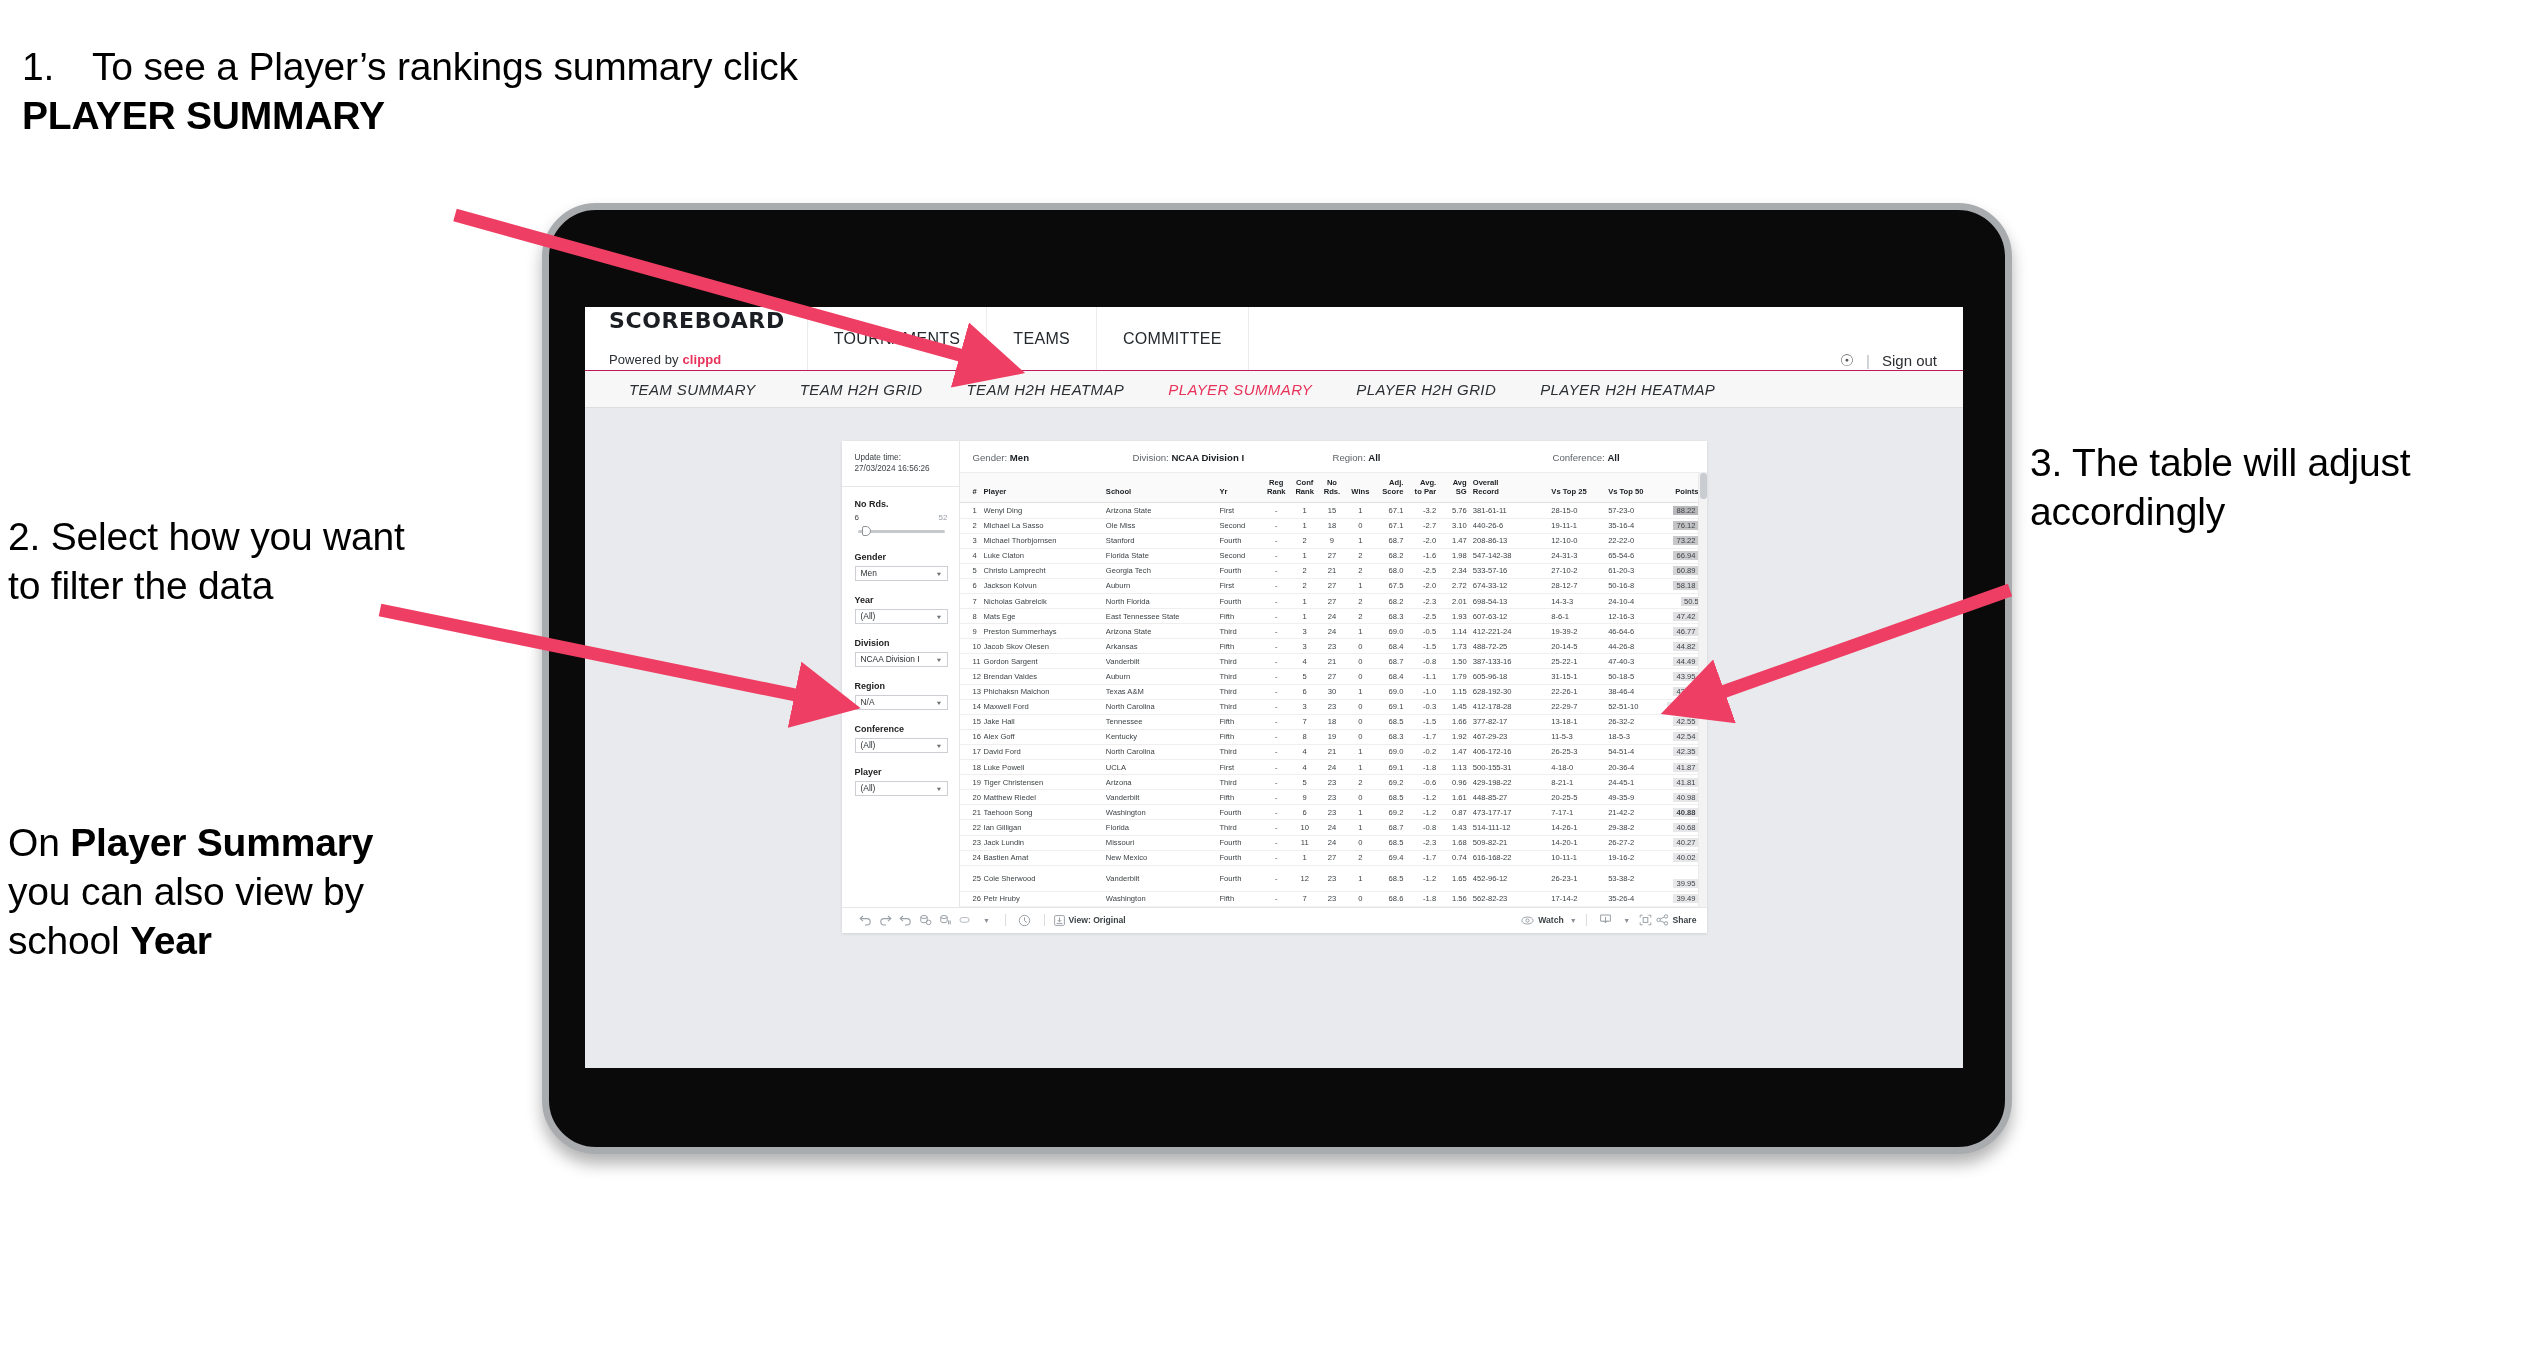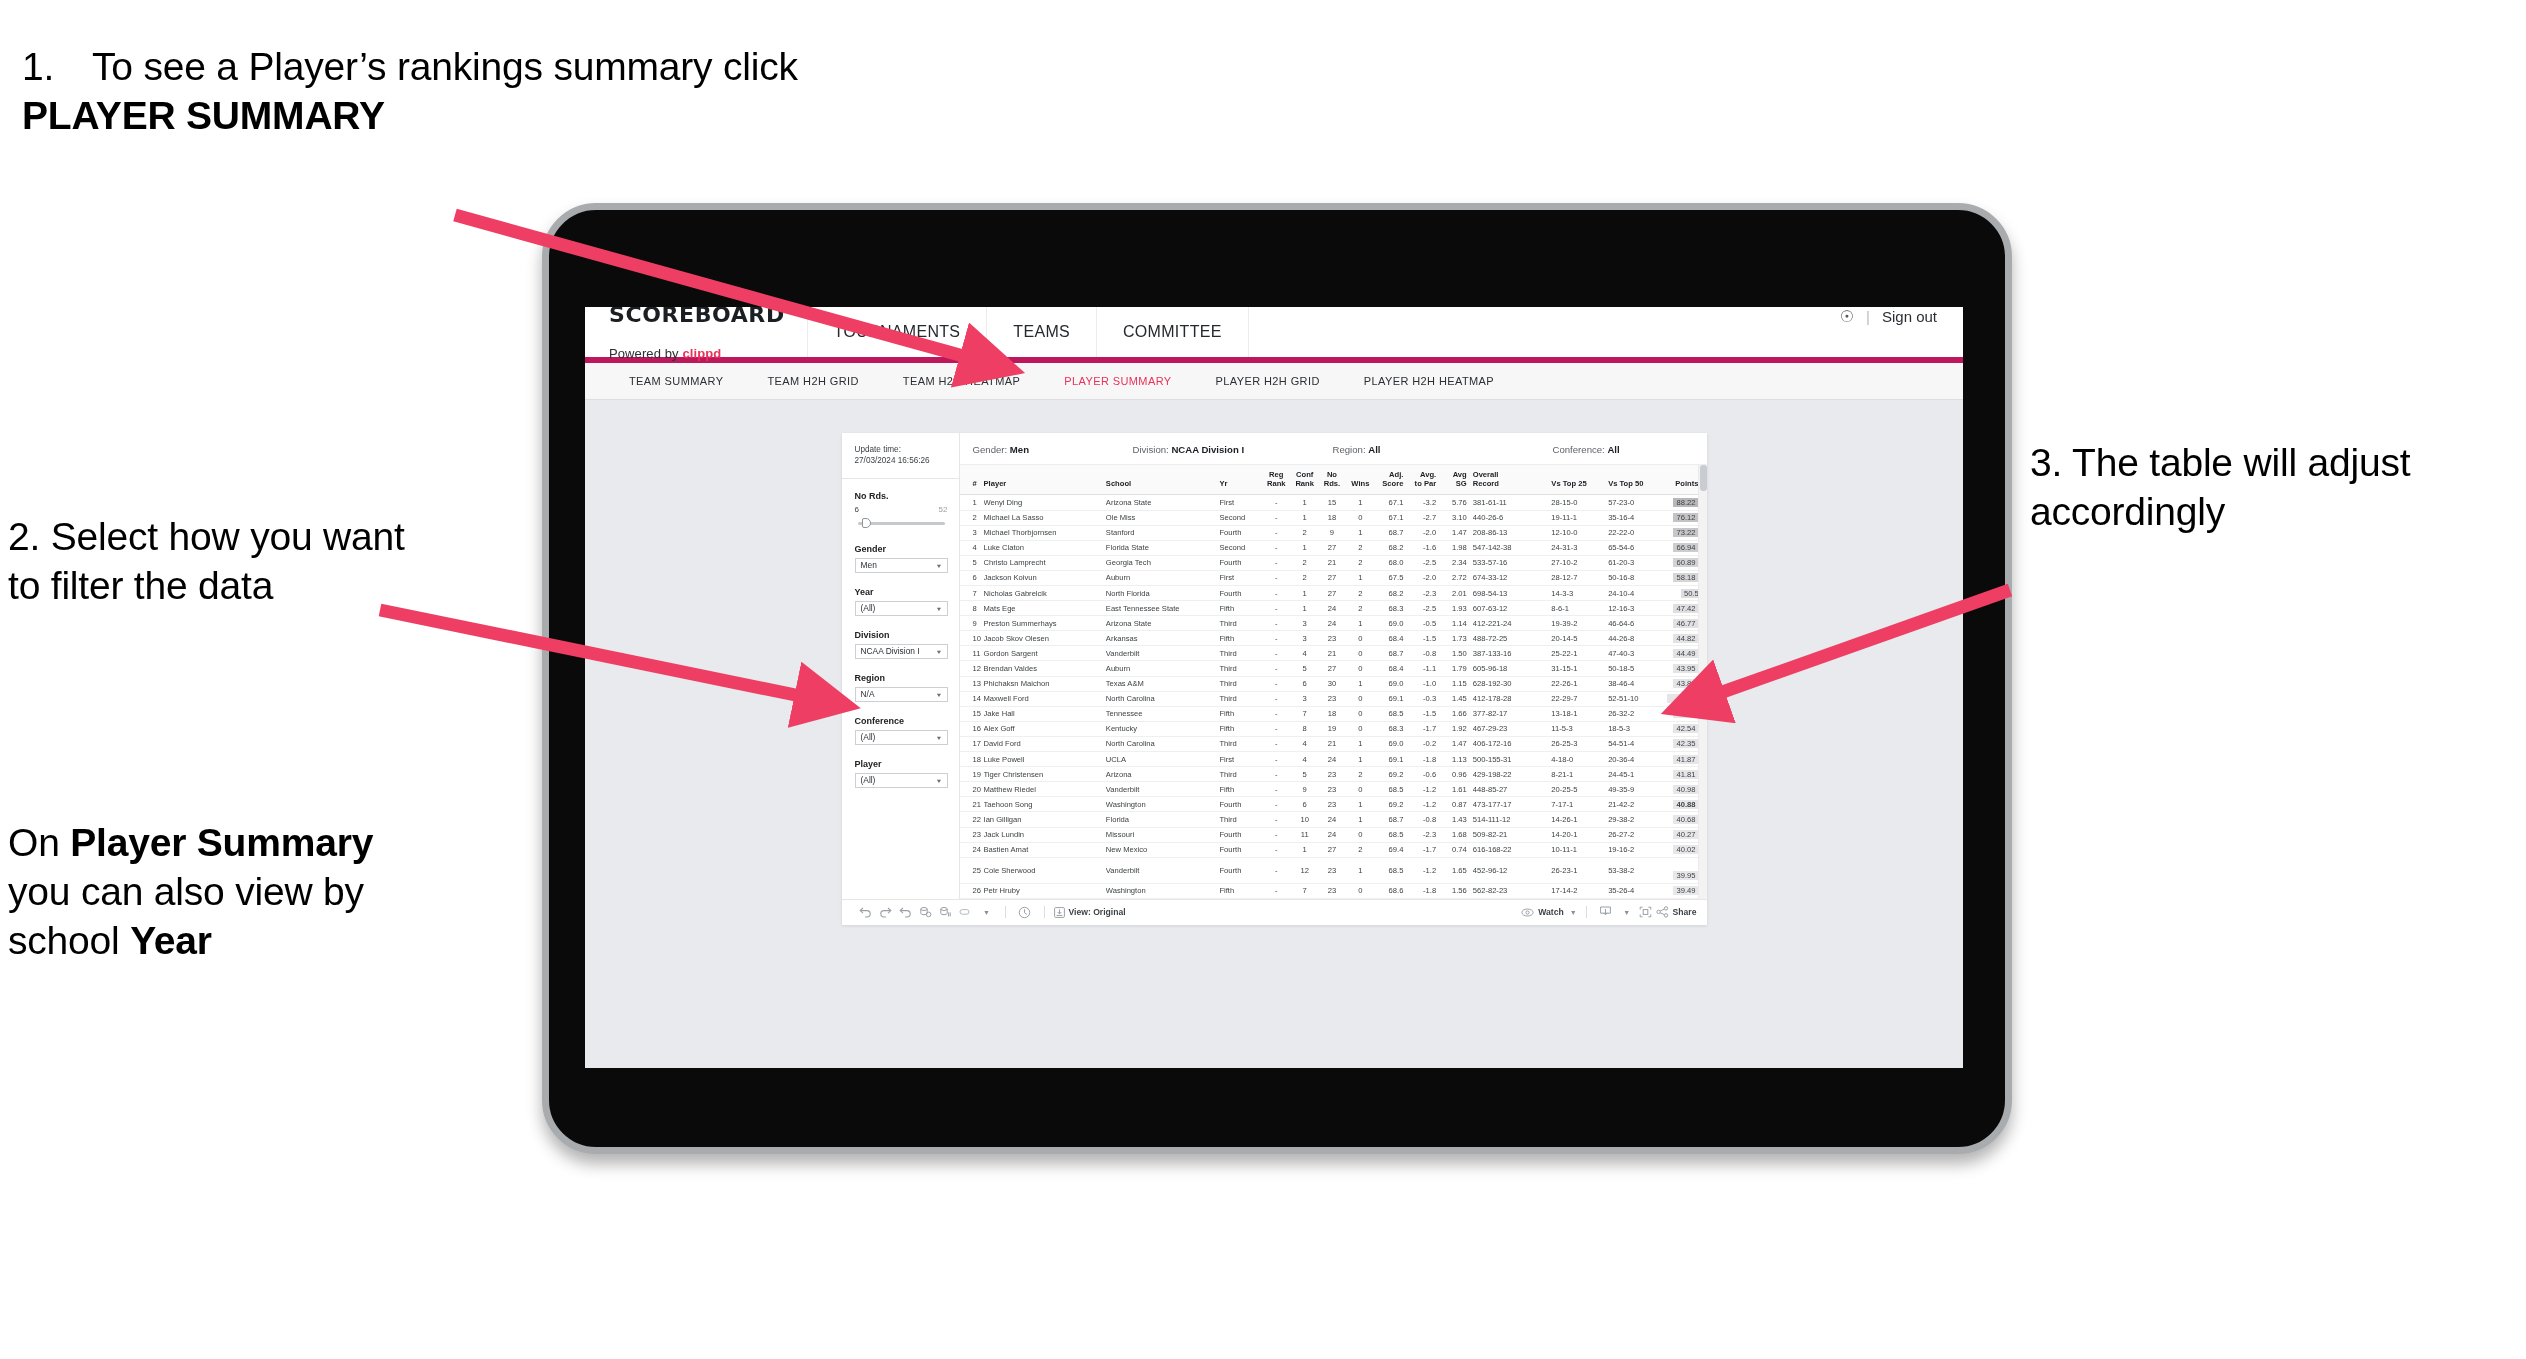--- a/index.html
+++ b/index.html
@@ -48,22 +48,22 @@
   
   #screen {
     position: absolute; left: 36px; top: 97px;
     width: 1378px; height: 761px;
     background: #e8eaed;
     overflow: hidden;
   }
 
   
   .appbar {
-    height: 56px; background:#fff; display:flex; align-items:flex-start;
-    border-bottom: 6px solid #be185d; position: relative;
+    height: 64px; background:#fff; display:flex; align-items:flex-end;
+    border-bottom: 1px solid #be185d; position: relative;
   }
   .brand { padding: 0 22px 0 24px; border-right: 1px solid #ececec; height:100%;
            display:flex; flex-direction:column; justify-content:center; }
   .brand .title { font-size: 22px; font-weight: 800; letter-spacing: 0.6px; color:#1b1f23;
                   font-family:"DejaVu Sans", sans-serif; line-height:1; }
   .brand .sub { font-size: 13px; color:#2b2f33; margin-top:20px; letter-spacing:0.1px;}
   .brand .sub .clippd { color:#e8325a; font-weight:700; }
   .topnav { display:flex; height:100%; }
   .topnav .item {
     display:flex; align-items:center; padding: 0 26px; font-size: 16px; color:#24292e;
@@ -74,22 +74,22 @@
               font-size: 15px; color:#2b2f33; }
   .topright .sep { color:#b9bdc1; }
   .topright .sign { cursor:pointer; }
   .topright .prof { color:#555; font-size:16px; }
 
   .subnav {
     height: 37px; background:#f7f7f7; display:flex; align-items:center;
     border-bottom:1px solid #dedede; padding-left: 22px; gap: 0;
   }
   .subnav .sitem {
-    font-size: 11px; color:#2b2f33; letter-spacing:0.4px; padding: 0 22px;
-    cursor:pointer; white-space:nowrap;
+    font-size: 15px; color:#2b2f33; letter-spacing:0.4px; padding: 0 22px;
+    cursor:pointer; white-space:nowrap;font-style:italic;
   }
   .subnav .sitem.active { color:#e8325a; }
 
   
   #dash-bg { background:#e8eaed; height: 672px; padding-top: 33px; }
   #dashboard {
     margin: 0 auto; width: 865px; background:#fff;
     box-shadow: 0 1px 3px rgba(0,0,0,0.10);
     display:flex; flex-direction:column;
   }

